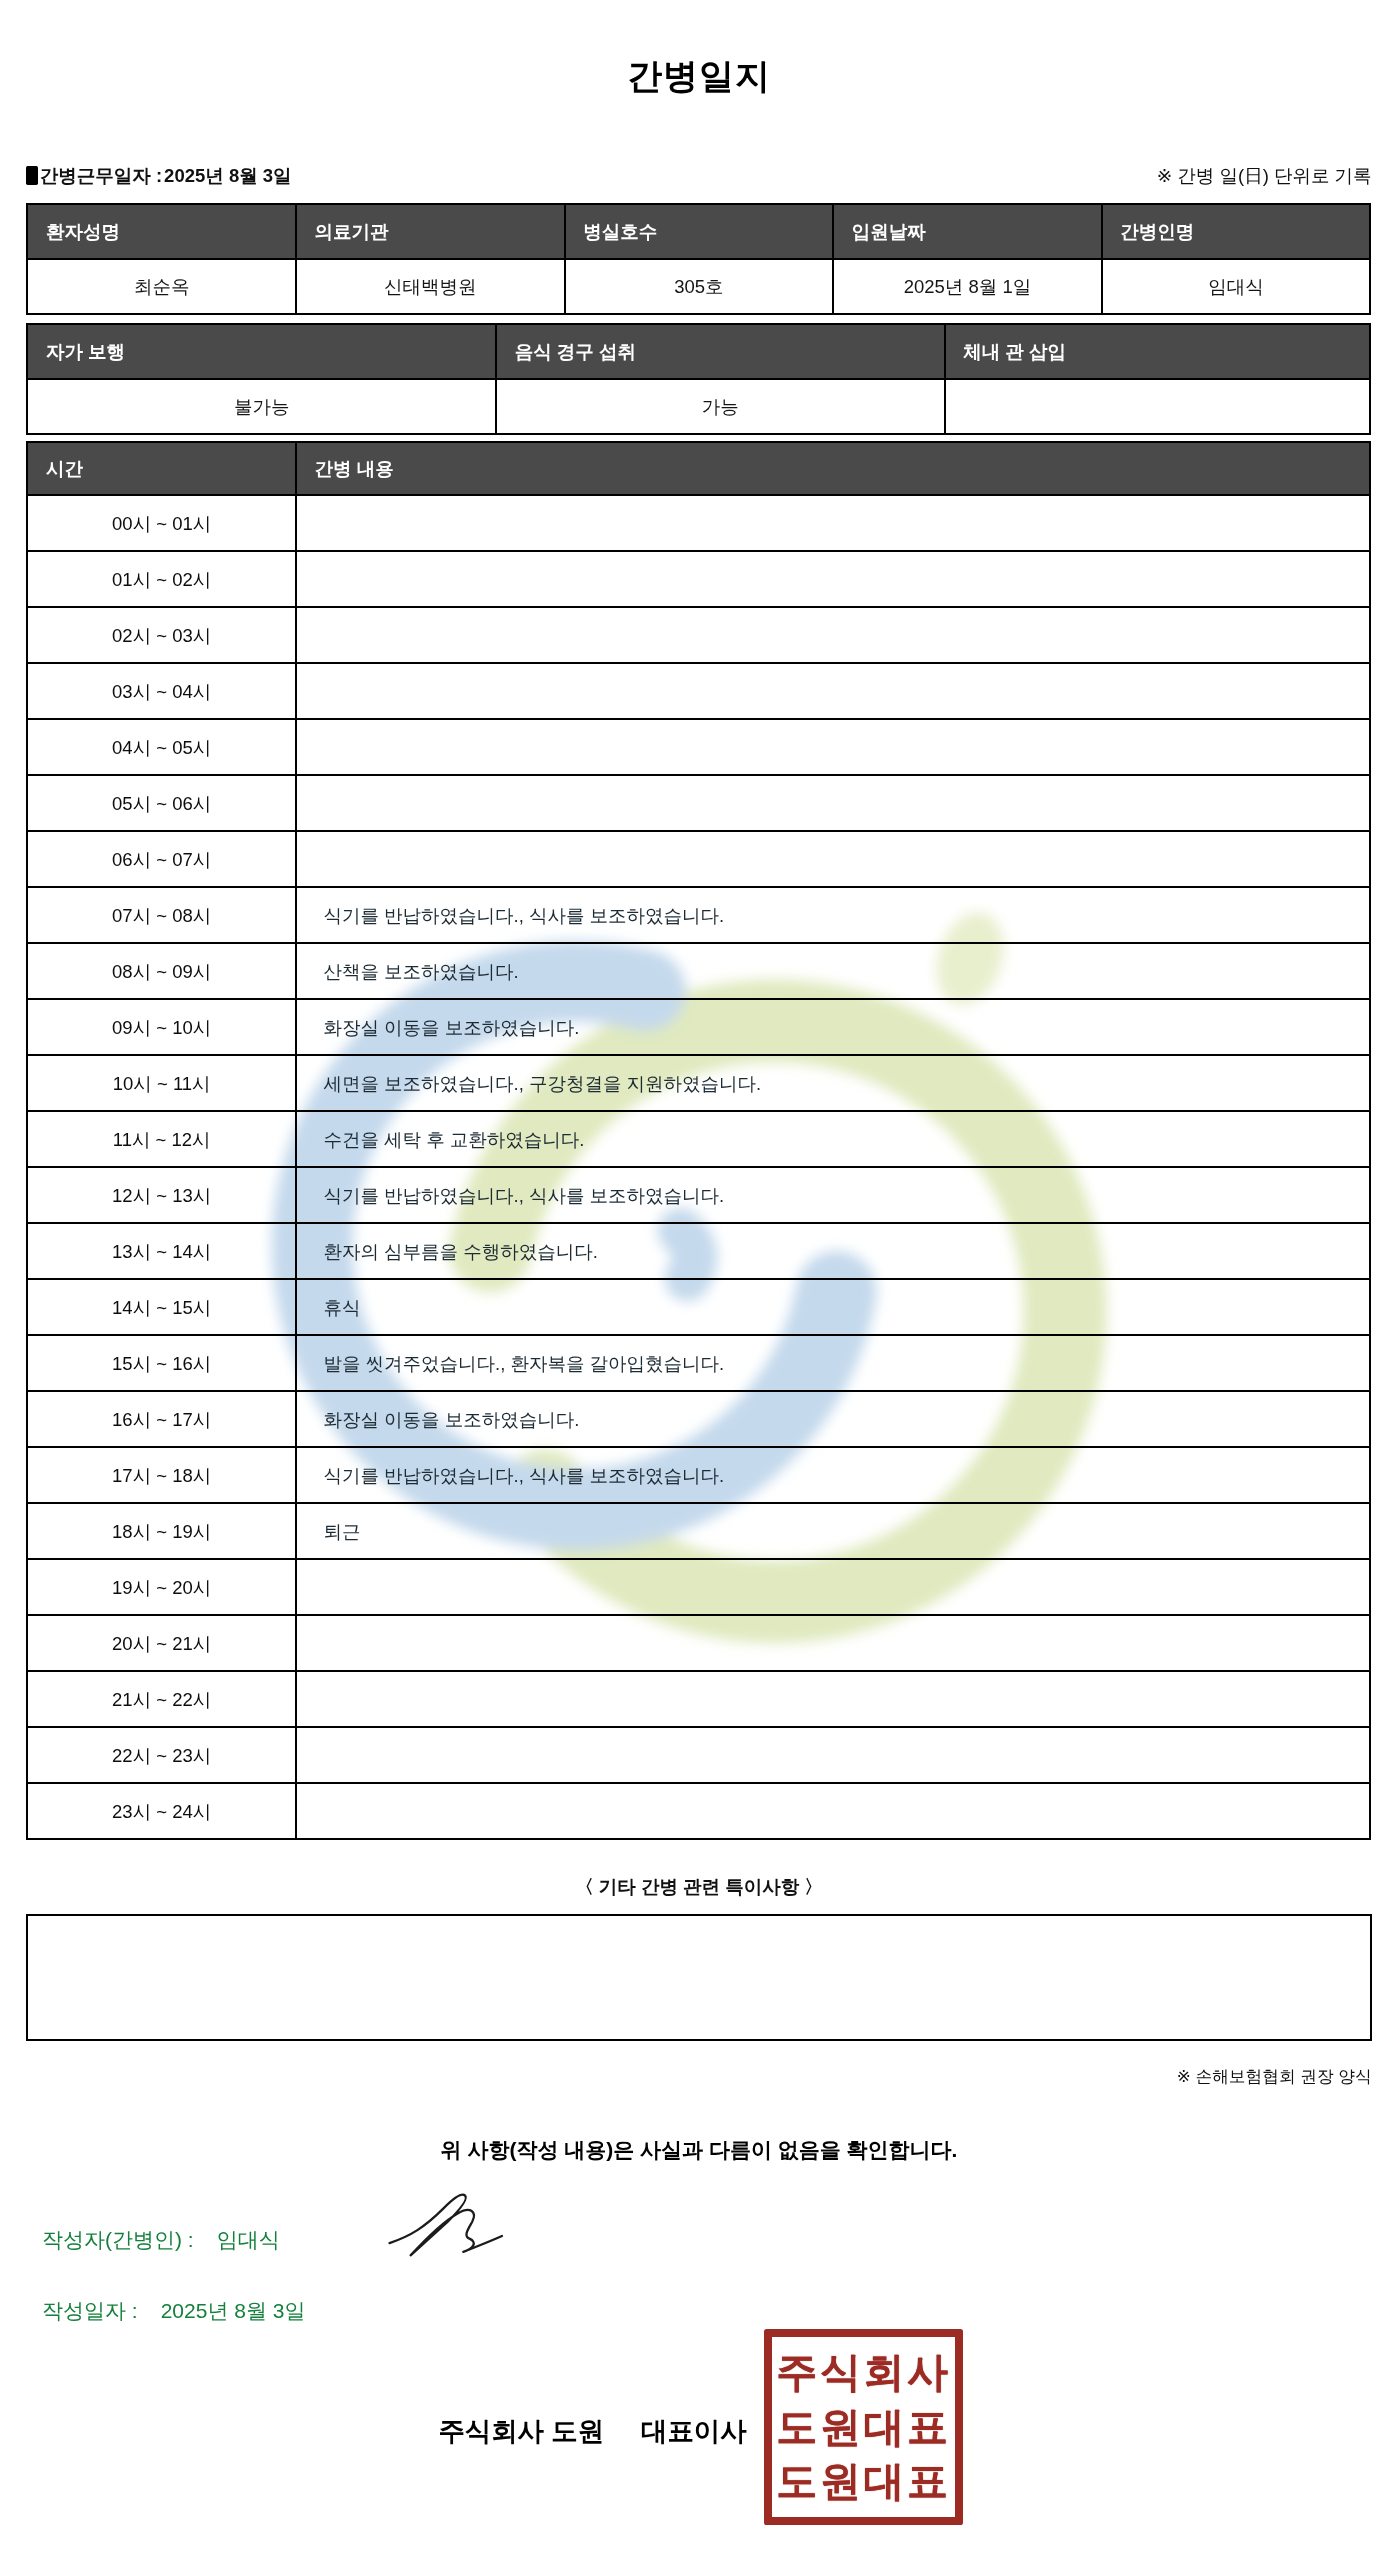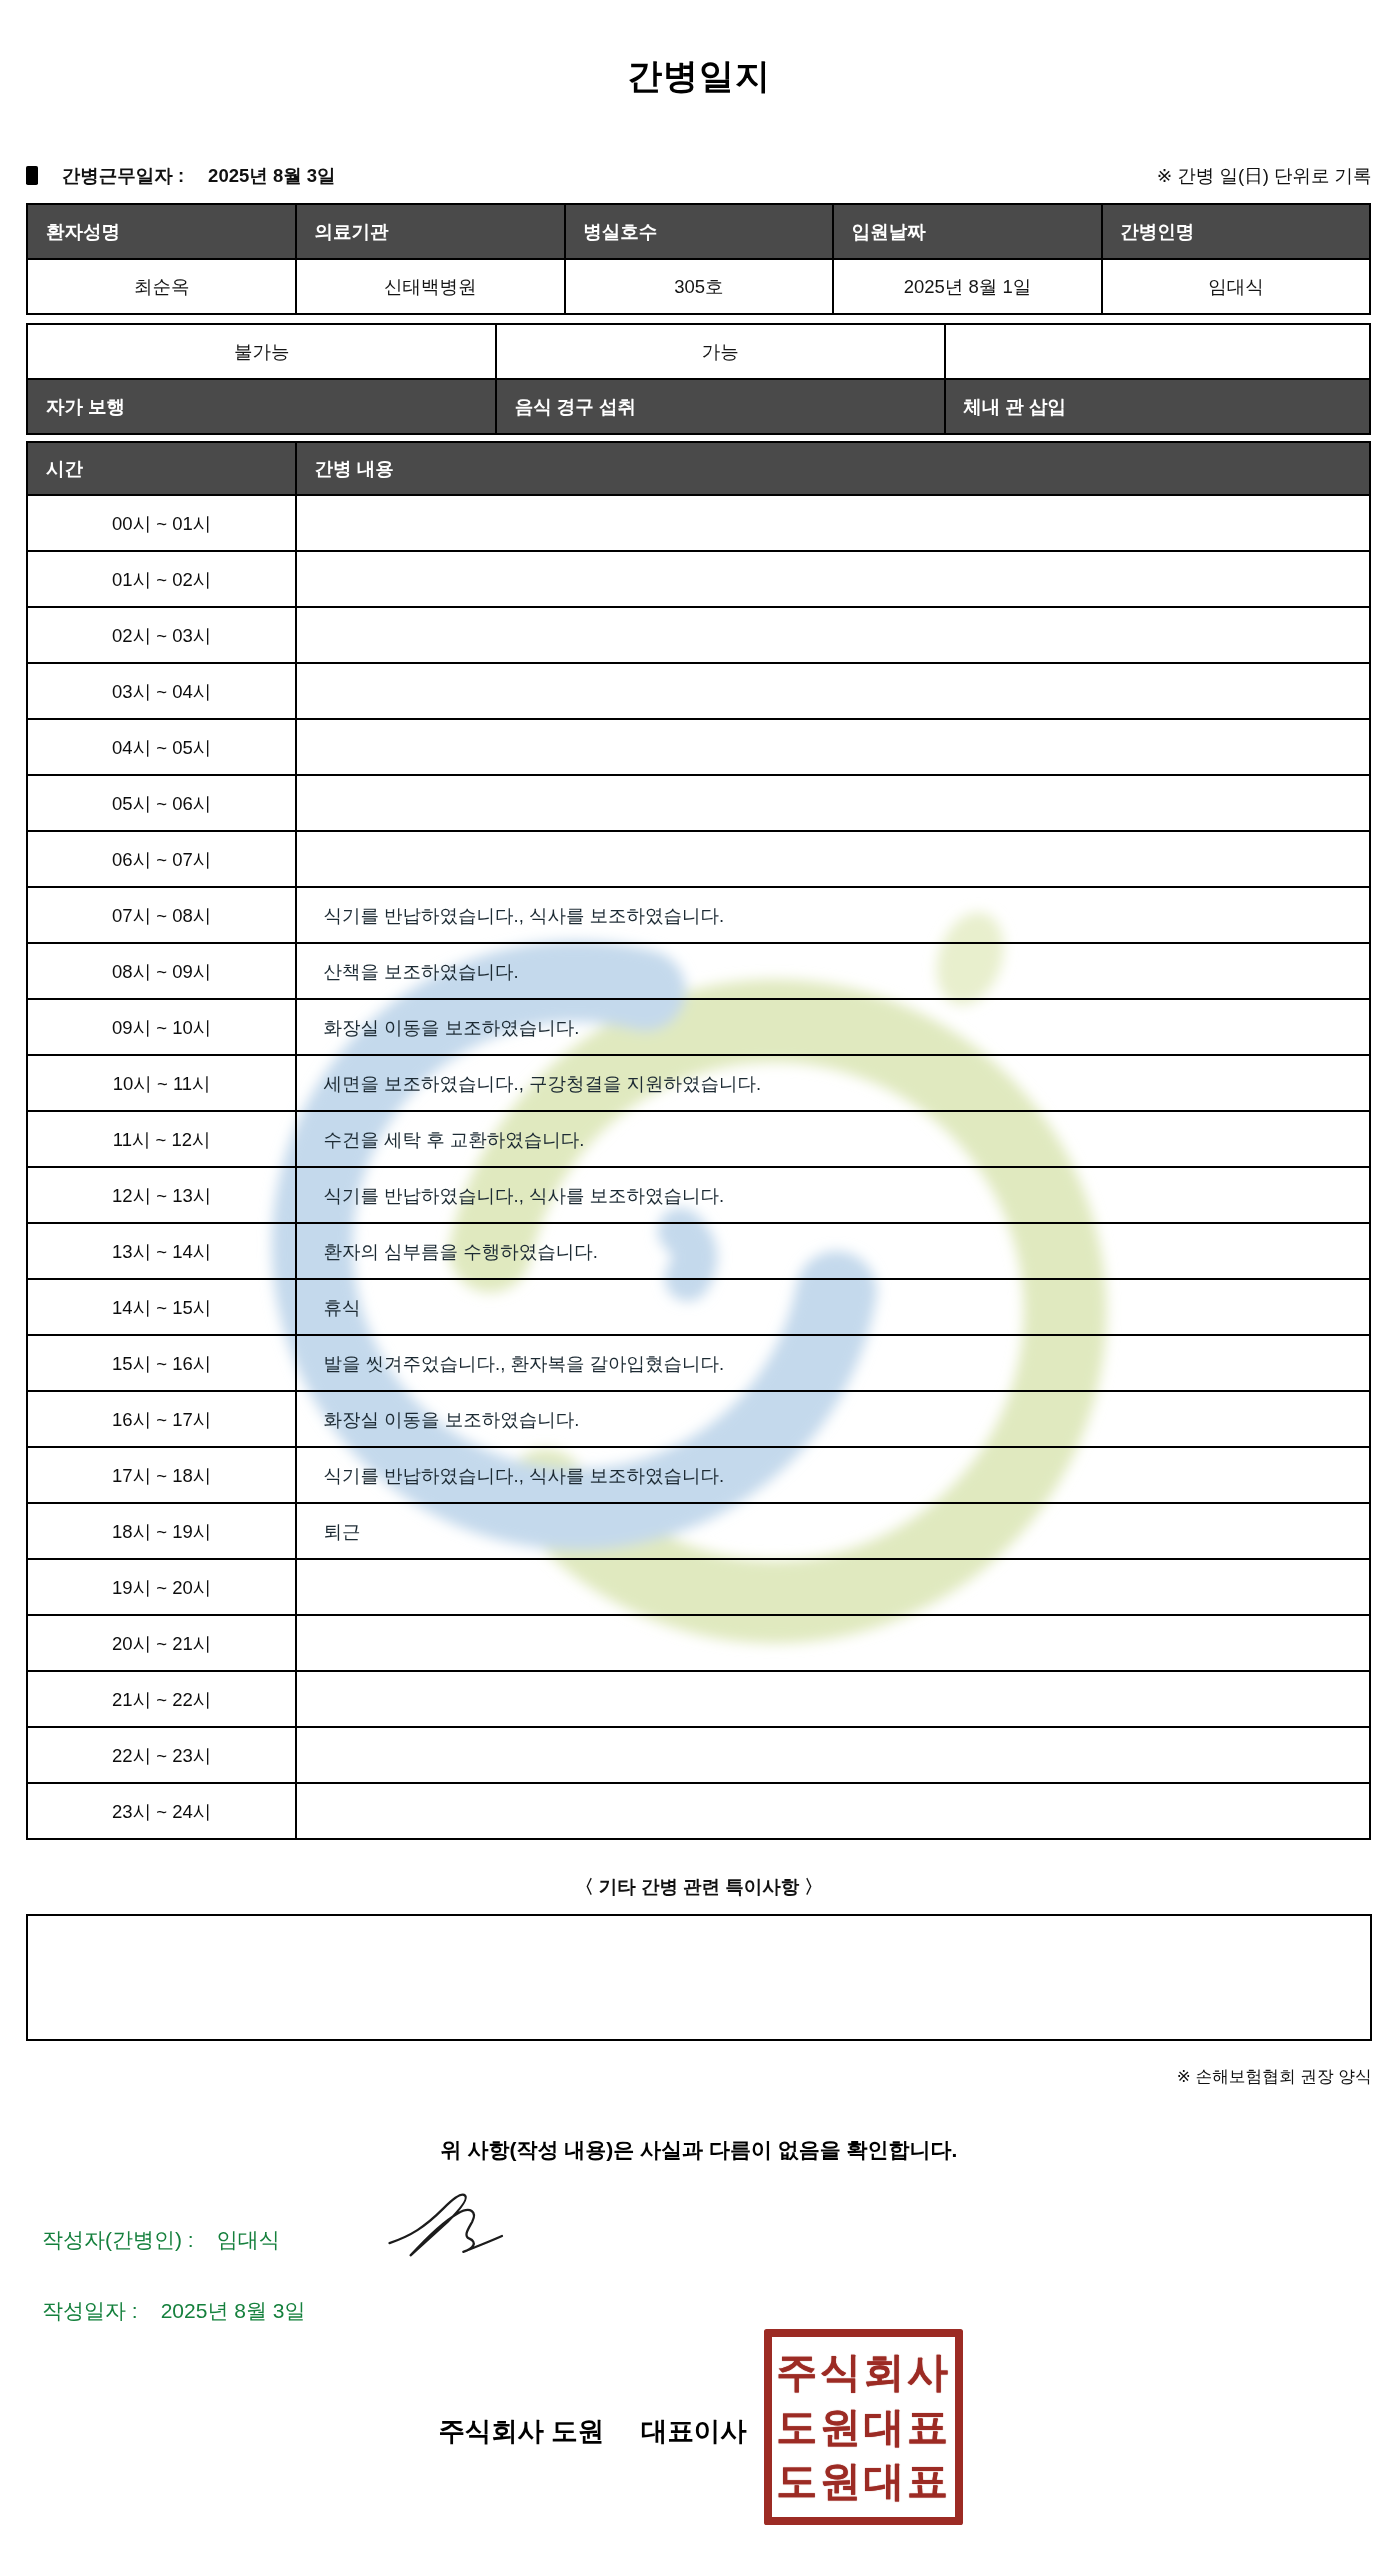--- a/index.html
+++ b/index.html
@@ -18,21 +18,21 @@
     margin:0;padding-top:53px;
     text-align:center;
     font-size:35px;font-weight:700;color:#000;
     letter-spacing:0.9px;
   }
   .meta-row{
     display:flex;justify-content:space-between;align-items:center;
     margin:63px 26.4px 0 26.4px;
     font-size:18.5px;
   }
-  .meta-left{font-weight:700;display:flex;align-items:center;gap:24px;}
+  .meta-left{font-weight:700;display:flex;align-items:center;gap:2px;}
   .bullet-square{display:inline-block;width:11.4px;height:19.4px;background:#000;border-radius:1.8px;}
   .meta-right{font-weight:400;}
 
   table{
     width:1345px;margin:0 26.4px;
     border-collapse:collapse;table-layout:fixed;
     background:transparent;
   }
   th,td{border:2.6px solid #000;}
   th{
@@ -157,28 +157,28 @@
       </table>
 
     <table class="status-table">
       <colgroup>
           <col style="width:34.9%">
           <col style="width:33.4%">
           <col style="width:31.7%">
         </colgroup>
       <tbody>
           <tr>
+        <th>자가 보행</th>
+        <th>음식 경구 섭취</th>
+        <th>체내 관 삽입</th>
+      </tr>
+      <tr>
         <td>불가능</td>
         <td>가능</td>
         <td></td>
-      </tr>
-      <tr>
-        <th>자가 보행</th>
-        <th>음식 경구 섭취</th>
-        <th>체내 관 삽입</th>
       </tr>
     </tbody>
       </table>
 
     <table class="schedule-table">
       <colgroup>
           <col style="width:20%">
           <col style="width:80%">
         </colgroup>
       <thead>

